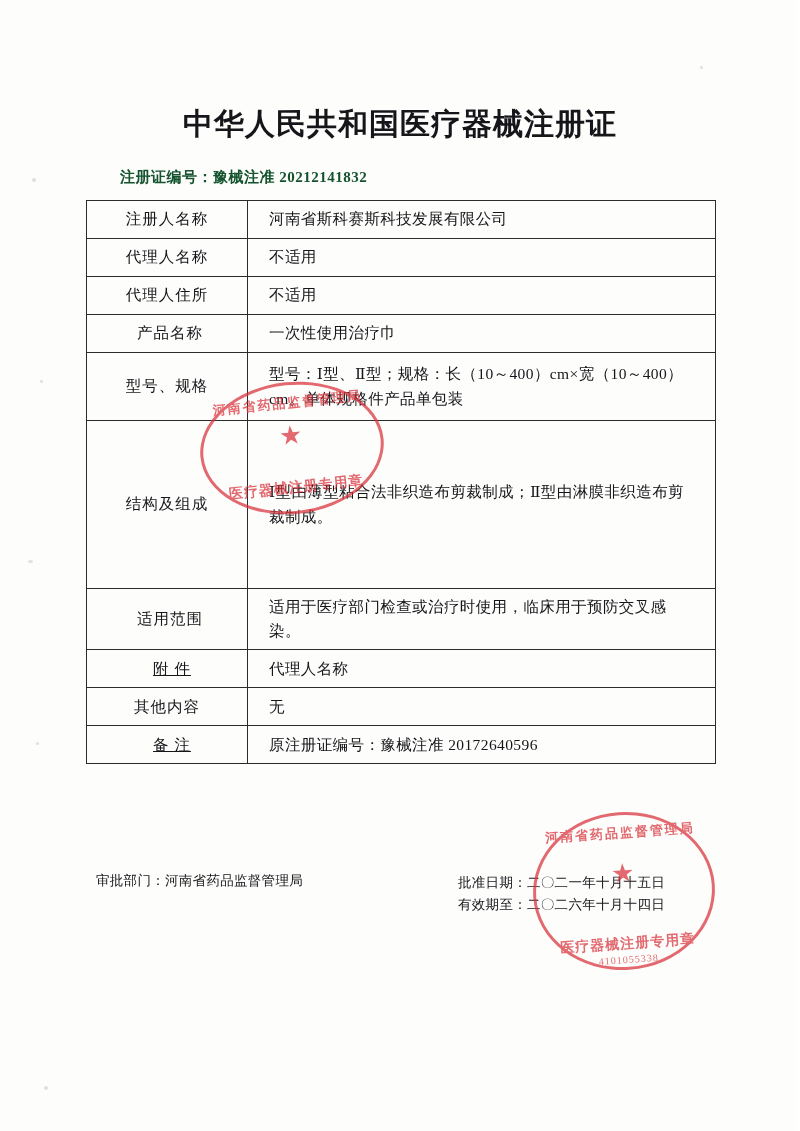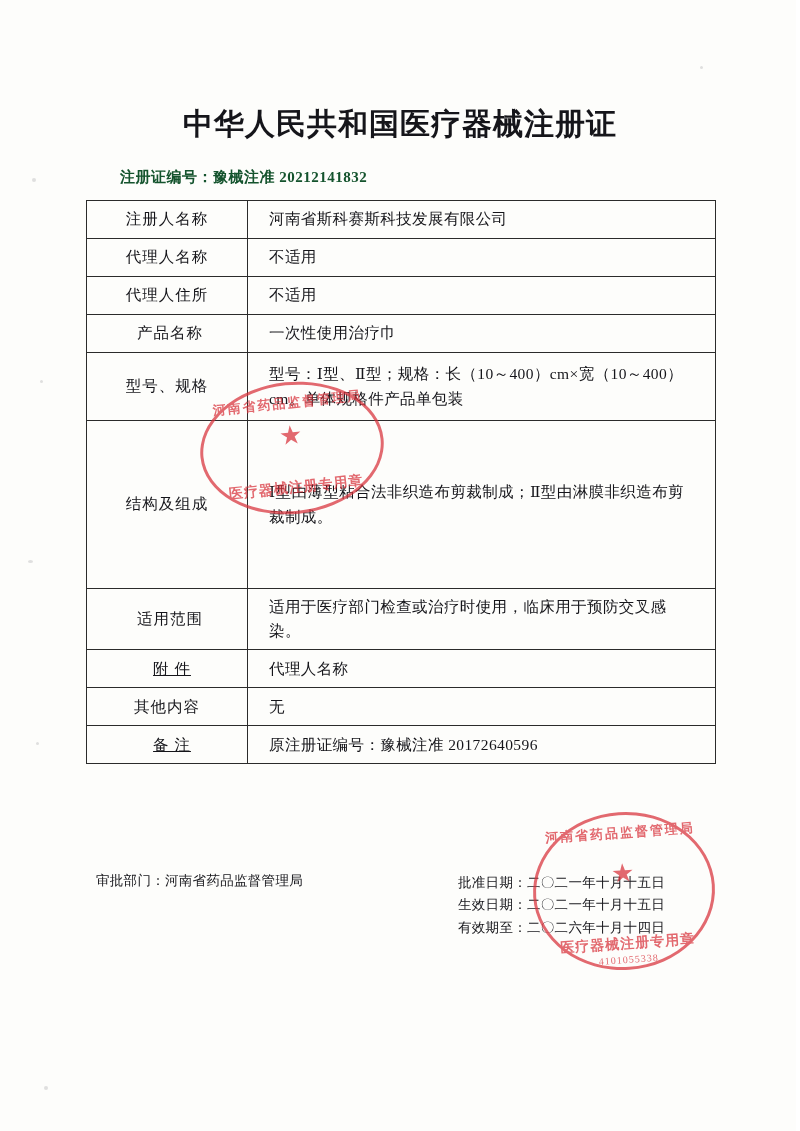--- a/index.html
+++ b/index.html
@@ -230,21 +230,20 @@
         <td class="label label-spaced-2">备 注</td>
         <td class="value">原注册证编号：豫械注准 20172640596</td>
       </tr>
     </tbody>
   </table>
 
   <div class="footer">
     <div class="approve-dept">审批部门：河南省药品监督管理局</div>
     <div class="dates">
       <div>批准日期：二〇二一年十月十五日</div>
-      <div>生效日期：二〇二一年十月十五日</div>
       <div>有效期至：二〇二六年十月十四日</div>
     </div>
   </div>
 
   <div class="seal seal-1">
     <div class="ring-text">河南省药品监督管理局</div>
     <div class="star">★</div>
     <div class="ring-text-bottom">医疗器械注册专用章</div>
   </div>
 

